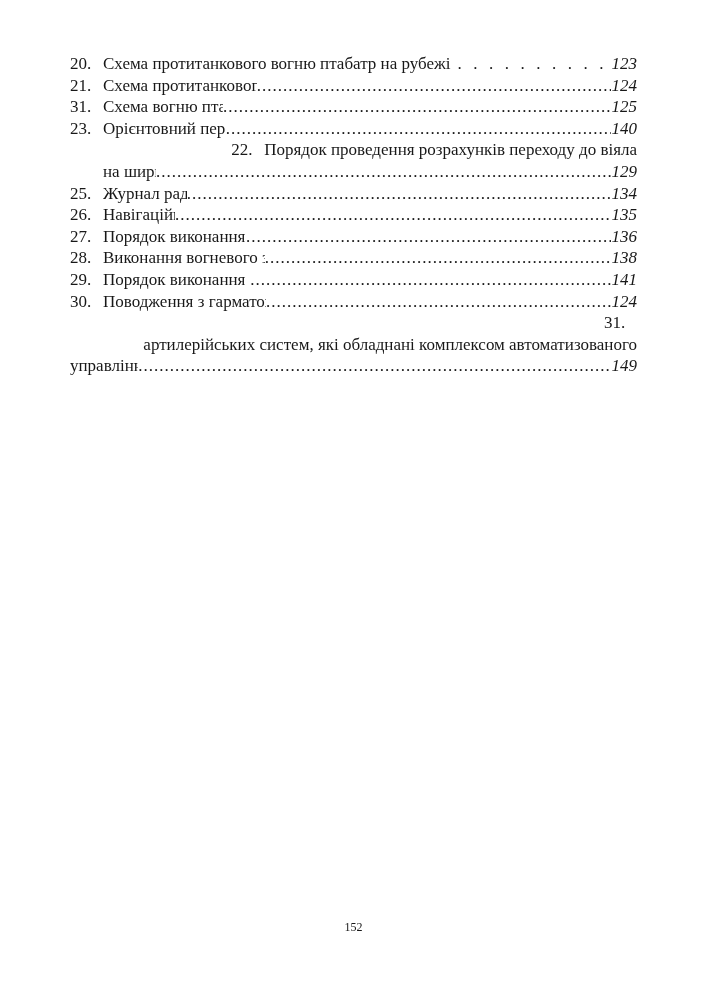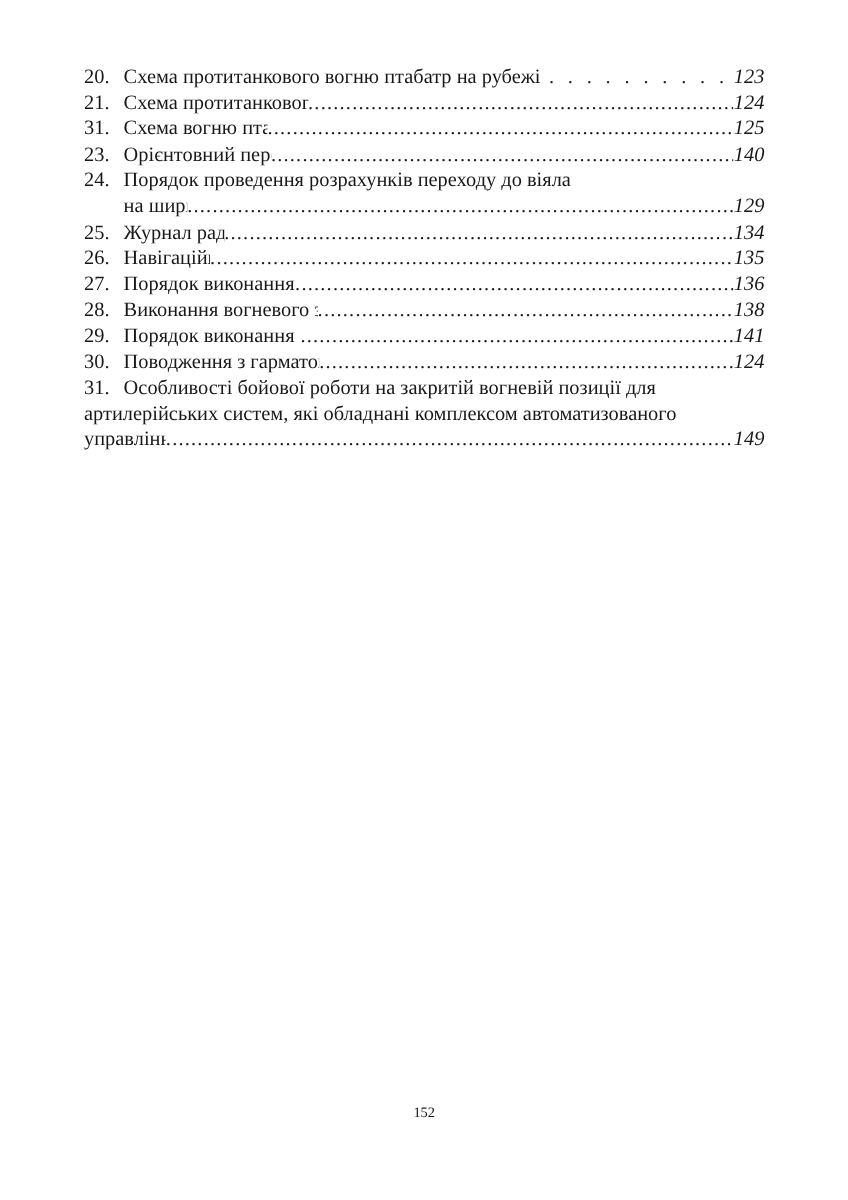--- a/index.html
+++ b/index.html
@@ -16,20 +16,21 @@
     padding: 53px 70px 0 70px;
     overflow: hidden;
   }
   .toc { width: 100%; }
   .row {
     display: flex;
     align-items: baseline;
     font-size: 17px;
     line-height: 21.6px;
     width: 100%;
+    justify-content: flex-end;
   }
   .num { flex: 0 0 33px; white-space: nowrap; }
   .title { flex: 0 1 auto; white-space: nowrap; overflow: hidden; }
   .leader {
     flex: 1 1 auto;
     overflow: hidden;
     white-space: nowrap;
     min-width: 0;
     letter-spacing: 1px;
   }
@@ -76,21 +77,21 @@
     </div>
 
     <div class="row">
       <span class="num">23.</span>
       <span class="title">Орієнтовний перелік польової екіпіровки</span>
       <span class="leader" data-leader="dotted"></span>
       <span class="pagenum">140</span>
     </div>
 
     <div class="row">
-      <span class="num">24.</span>
+      <span class="num">22.</span>
       <span class="title">Порядок проведення розрахунків переходу до віяла</span>
     </div>
     <div class="row">
       <span class="num"></span>
       <span class="title">на ширину цілі</span>
       <span class="leader" data-leader="dotted"></span>
       <span class="pagenum">129</span>
     </div>
 
     <div class="row">
@@ -130,21 +131,20 @@
 
     <div class="row">
       <span class="num">30.</span>
       <span class="title">Поводження з гарматою та боєприпасами на вогневій позиції</span>
       <span class="leader" data-leader="dotted"></span>
       <span class="pagenum">124</span>
     </div>
 
     <div class="row">
       <span class="num">31.</span>
-      <span class="title">Особливості бойової роботи на закритій вогневій позиції для</span>
     </div>
     <div class="row">
       <span class="title">артилерійських систем, які обладнані комплексом автоматизованого</span>
     </div>
     <div class="row">
       <span class="title">управління вогнем</span>
       <span class="leader" data-leader="dotted"></span>
       <span class="pagenum">149</span>
     </div>
 

